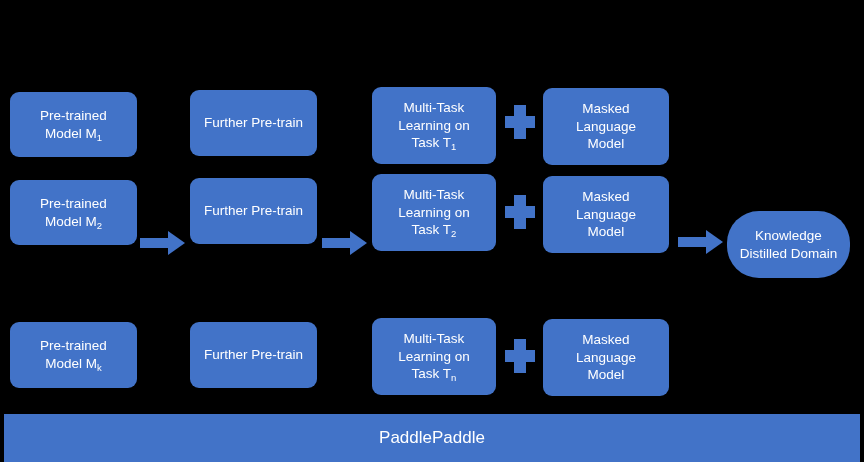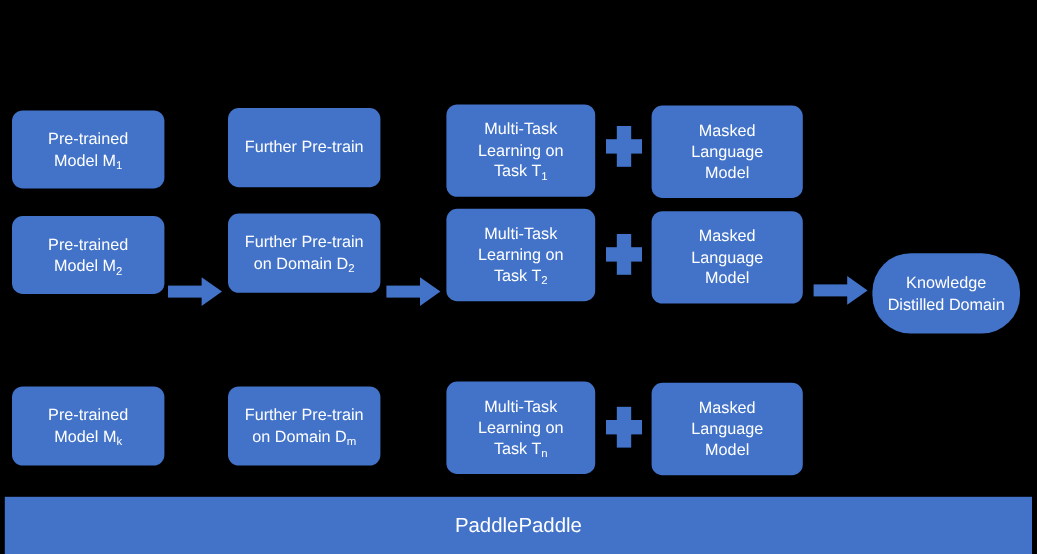--- a/index.html
+++ b/index.html
@@ -100,21 +100,20 @@
   </div>
 
   <div class="arrow" style="left:140px;top:231px;width:46px;height:24px;">
     <div class="shaft"></div>
     <div class="head"></div>
   </div>
 
   <div class="box" style="left:190px;top:178px;width:127px;height:66px;">
     <span class="inner">
       <span class="l">Further Pre-train</span>
-      <span class="l"><span>on Domain D</span><sub>2</sub></span>
     </span>
   </div>
 
   <div class="arrow" style="left:322px;top:231px;width:46px;height:24px;">
     <div class="shaft"></div>
     <div class="head"></div>
   </div>
 
   <div class="box" style="left:372px;top:174px;width:124px;height:77px;">
     <span class="inner">
@@ -152,21 +151,20 @@
   <div class="box" style="left:10px;top:322px;width:127px;height:66px;">
     <span class="inner">
       <span class="l">Pre-trained</span>
       <span class="l"><span>Model M</span><sub>k</sub></span>
     </span>
   </div>
 
   <div class="box" style="left:190px;top:322px;width:127px;height:66px;">
     <span class="inner">
       <span class="l">Further Pre-train</span>
-      <span class="l"><span>on Domain D</span><sub>m</sub></span>
     </span>
   </div>
 
   <div class="box" style="left:372px;top:318px;width:124px;height:77px;">
     <span class="inner">
       <span class="l">Multi-Task</span>
       <span class="l">Learning on</span>
       <span class="l"><span>Task T</span><sub>n</sub></span>
     </span>
   </div>

